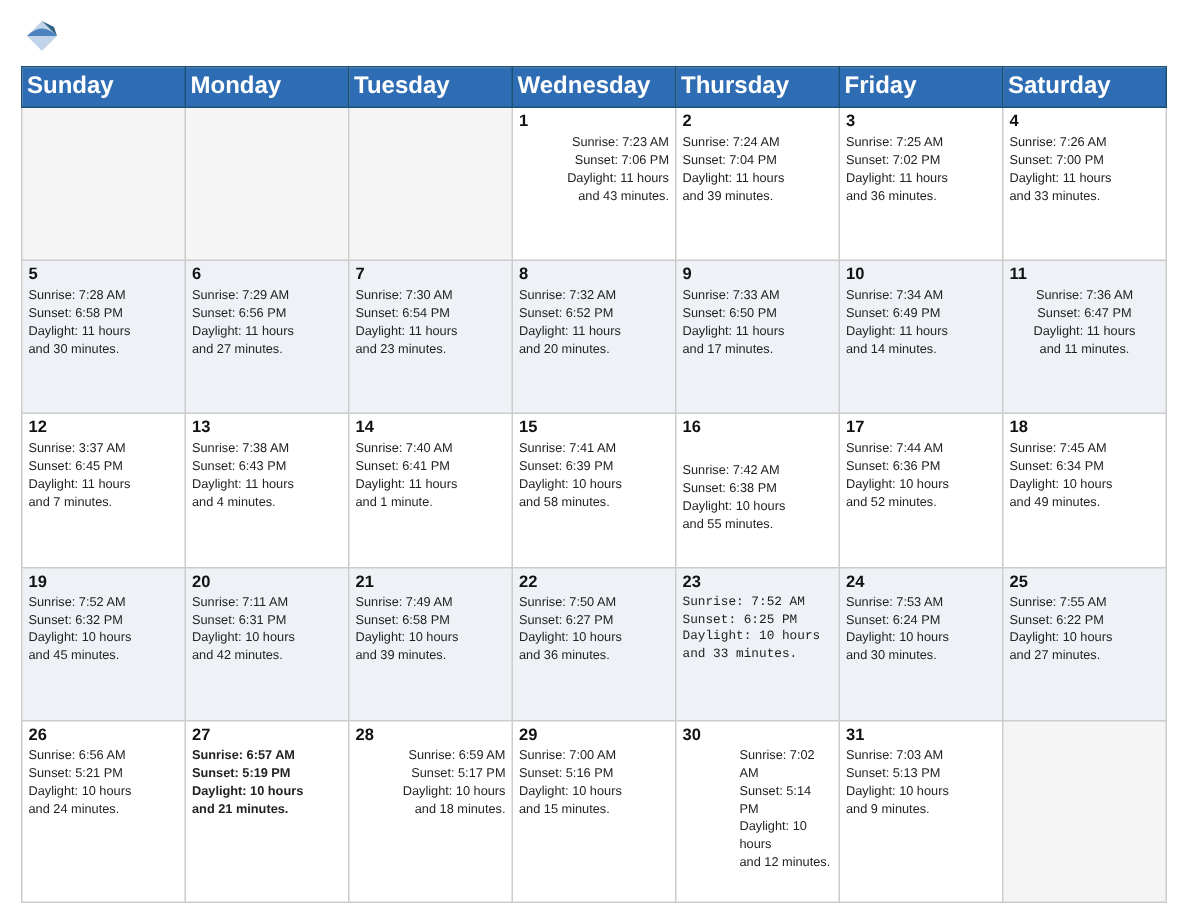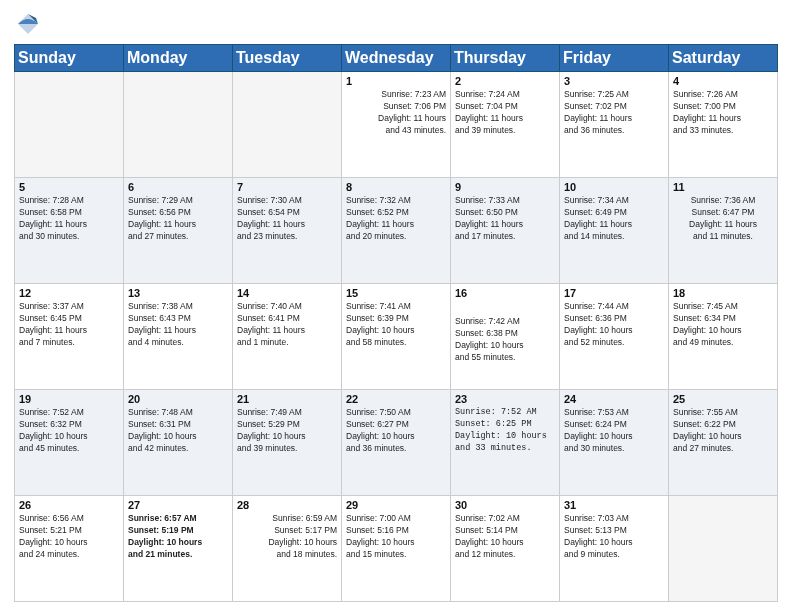--- a/index.html
+++ b/index.html
@@ -273,29 +273,29 @@
         <tr class="row-shade">
           <td>
             <span class="day-number">19</span>
             <div class="day-info" style="white-space: pre-line;">Sunrise: 7:52 AM
 Sunset: 6:32 PM
 Daylight: 10 hours
 and 45 minutes.</div>
           </td>
           <td>
             <span class="day-number">20</span>
-            <div class="day-info" style="white-space: pre-line;">Sunrise: 7:48 AM
+            <div class="day-info" style="white-space: pre-line;">Sunrise: 7:11 AM
 Sunset: 6:31 PM
 Daylight: 10 hours
 and 42 minutes.</div>
           </td>
           <td>
             <span class="day-number">21</span>
             <div class="day-info" style="white-space: pre-line;">Sunrise: 7:49 AM
-Sunset: 5:29 PM
+Sunset: 6:58 PM
 Daylight: 10 hours
 and 39 minutes.</div>
           </td>
           <td>
             <span class="day-number">22</span>
             <div class="day-info" style="white-space: pre-line;">Sunrise: 7:50 AM
 Sunset: 6:27 PM
 Daylight: 10 hours
 and 36 minutes.</div>
           </td>
@@ -345,21 +345,21 @@
           </td>
           <td>
             <span class="day-number">29</span>
             <div class="day-info" style="white-space: pre-line;">Sunrise: 7:00 AM
 Sunset: 5:16 PM
 Daylight: 10 hours
 and 15 minutes.</div>
           </td>
           <td>
             <span class="day-number">30</span>
-            <div class="day-info" style="white-space: pre-line;">Sunrise: 7:02 AM
+            <div class="day-info" style="white-space: pre-line; margin-left: 38px;">Sunrise: 7:02 AM
 Sunset: 5:14 PM
 Daylight: 10 hours
 and 12 minutes.</div>
           </td>
           <td>
             <span class="day-number">31</span>
             <div class="day-info" style="white-space: pre-line;">Sunrise: 7:03 AM
 Sunset: 5:13 PM
 Daylight: 10 hours
 and 9 minutes.</div>

